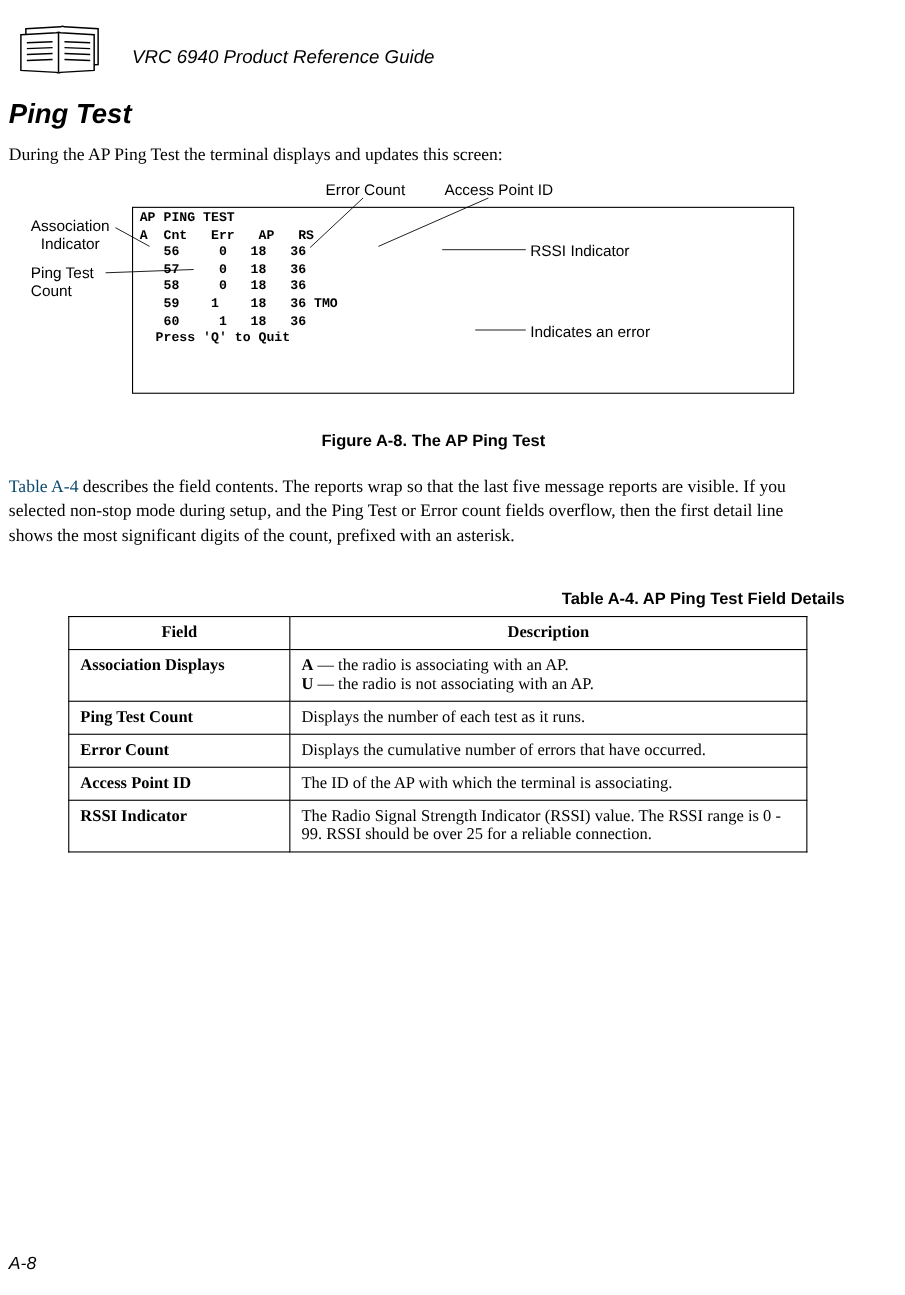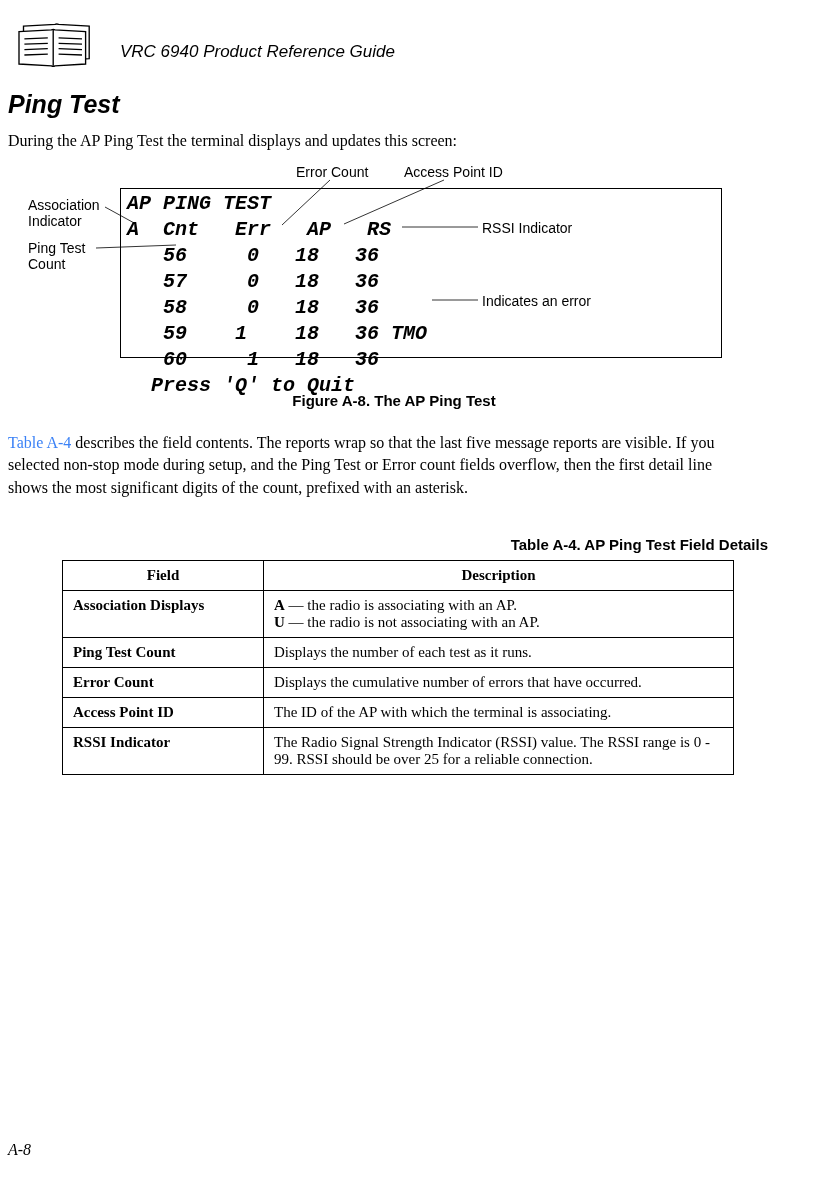--- a/index.html
+++ b/index.html
@@ -56,62 +56,61 @@
     right: 30px;
     font-size: 16px;
   }
   .annotations {
     position: absolute;
     font-family: Arial, Helvetica, sans-serif;
     font-size: 14px;
   }
   .ann-err { left: 296px; top: 164px; }
   .ann-ap  { left: 404px; top: 164px; }
-  .ann-assoc { left: 28px; top: 197px; text-align: left;}
+  .ann-assoc { left: 28px; top: 197px; text-align: center;}
   .ann-ping { left: 28px; top: 240px; text-align: left;}
   .ann-rssi { left: 482px; top: 220px; }
   .ann-tmo  { left: 482px; top: 293px; }
 
   .terminal-box {
     position: absolute;
     left: 120px;
     top: 188px;
     width: 602px;
     height: 170px;
     border: 1.5px solid #000;
     box-sizing: border-box;
   }
   .terminal {
     font-family: 'Courier New', monospace;
     font-weight: bold;
-    font-size: 20px;
+    font-size: 12px;
     white-space: pre;
     padding-left: 6px;
     padding-top: 2px;
     line-height: 1.3;
-    font-style: italic;
   }
   .fig-caption {
     position: absolute;
     left: 0; right: 0;
     top: 392px;
     text-align: center;
     font-family: Arial, Helvetica, sans-serif;
     font-weight: bold;
     font-size: 15px;
     padding-left: 20px;
   }
   .body-text {
     position: absolute;
     left: 8px; right: 20px;
     top: 432px;
     font-size: 16px;
     line-height: 1.4;
   }
-  .body-text .link { color: #3b82f6; text-align: right; }
+  .body-text .link { color: #0c4a6e; text-align: right; }
   .table-caption {
     position: absolute;
     left: 0; right: 0;
     top: 536px;
     text-align: right;
     font-family: Arial, Helvetica, sans-serif;
     font-weight: bold;
     font-size: 15px;
   }
   .details-table {
@@ -134,21 +133,21 @@
   }
   .details-table td.field {
     width: 180px;
     font-weight: bold;
   }
   .page-number {
     position: absolute;
     left: 8px;
     bottom: 18px;
     font-style: italic;
-    font-family: Liberation Serif, serif;
+    font-family: Liberation Sans, sans-serif;
     font-size: 16px;
   }
   svg.line { position: absolute; overflow: visible; }
 </style>
 </head>
 <body>
 
 <div class="page">
 
   <div class="header">

